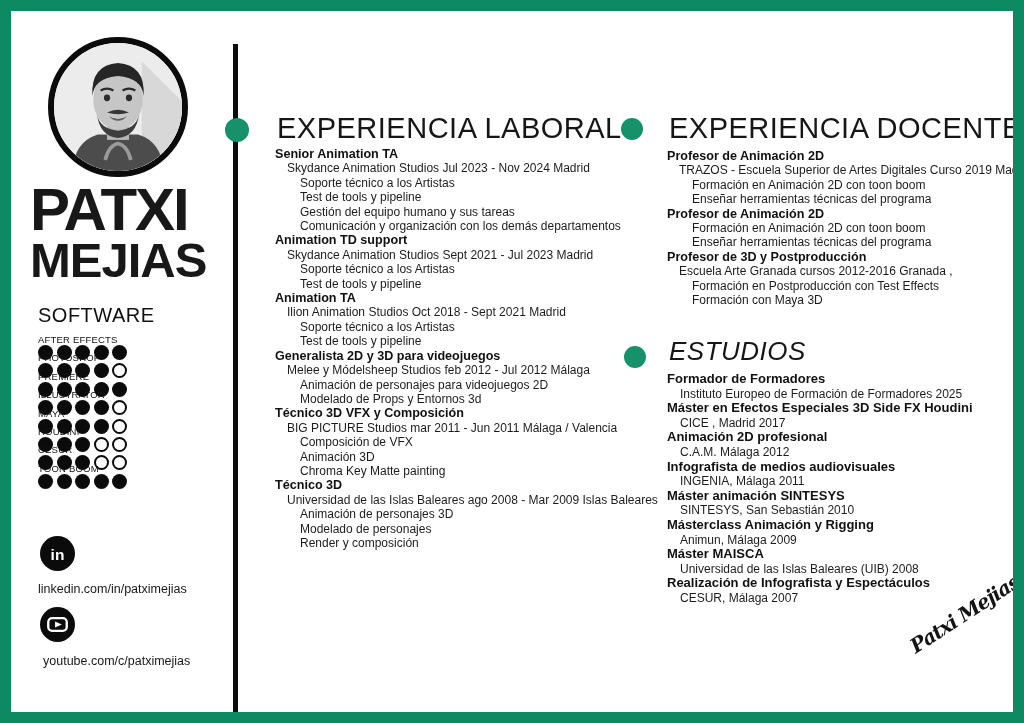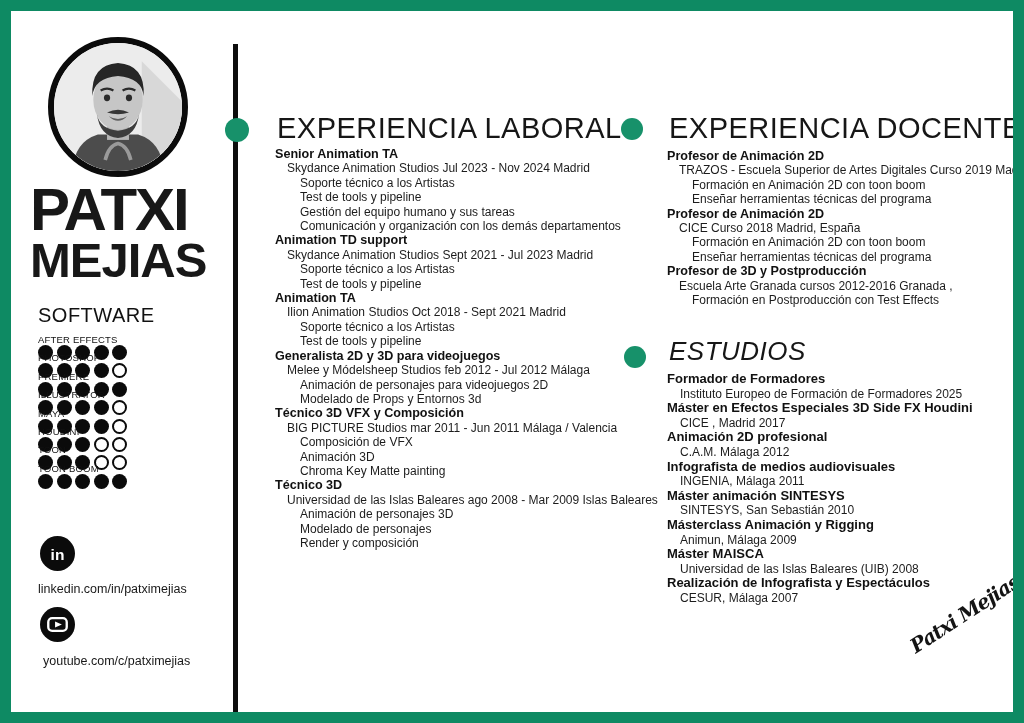--- a/index.html
+++ b/index.html
@@ -157,21 +157,21 @@
       <span class="skill-label">HOUDINI</span>
       <span class="dots">
           <span class="dot filled"></span>
           <span class="dot filled"></span>
           <span class="dot filled"></span>
           <span class="dot empty"></span>
           <span class="dot empty"></span>
         </span>
     </div>
     <div class="skill-row">
-      <span class="skill-label">TOON</span>
+      <span class="skill-label">CESUR</span>
       <span class="dots">
           <span class="dot filled"></span>
           <span class="dot filled"></span>
           <span class="dot filled"></span>
           <span class="dot empty"></span>
           <span class="dot empty"></span>
         </span>
     </div>
     <div class="skill-row">
       <span class="skill-label">TOON BOOM</span>
@@ -254,28 +254,28 @@
   <div class="section-title title-docente">EXPERIENCIA DOCENTE</div>
   <div class="entries entries-docente">
     <div>
       <div class="job-title">Profesor de Animación 2D</div>
       <div class="job-company">TRAZOS - Escuela Superior de Artes Digitales Curso 2019 Madrid</div>
       <div class="job-bullet">Formación en Animación 2D con toon boom</div>
       <div class="job-bullet">Enseñar herramientas técnicas del programa</div>
     </div>
     <div>
       <div class="job-title">Profesor de Animación 2D</div>
-      <div class="job-company">CICE Curso 2018  Madrid, España</div>
       <div class="job-bullet">Formación en Animación 2D con toon boom</div>
       <div class="job-bullet">Enseñar herramientas técnicas del programa</div>
     </div>
     <div>
       <div class="job-title">Profesor de 3D y Postproducción</div>
       <div class="job-company">Escuela Arte Granada cursos 2012-2016  Granada ,</div>
       <div class="job-bullet">Formación en Postproducción con  Test Effects</div>
+      <div class="job-bullet">Formación con Maya 3D</div>
     </div>
   </div>
 
   <div class="section-title title-estudios">ESTUDIOS</div>
   <div class="entries entries-estudios">
     <div>
       <div class="study-title">Formador de Formadores</div>
       <div class="study-detail">Instituto Europeo de Formación de Formadores 2025</div>
     </div>
     <div>

